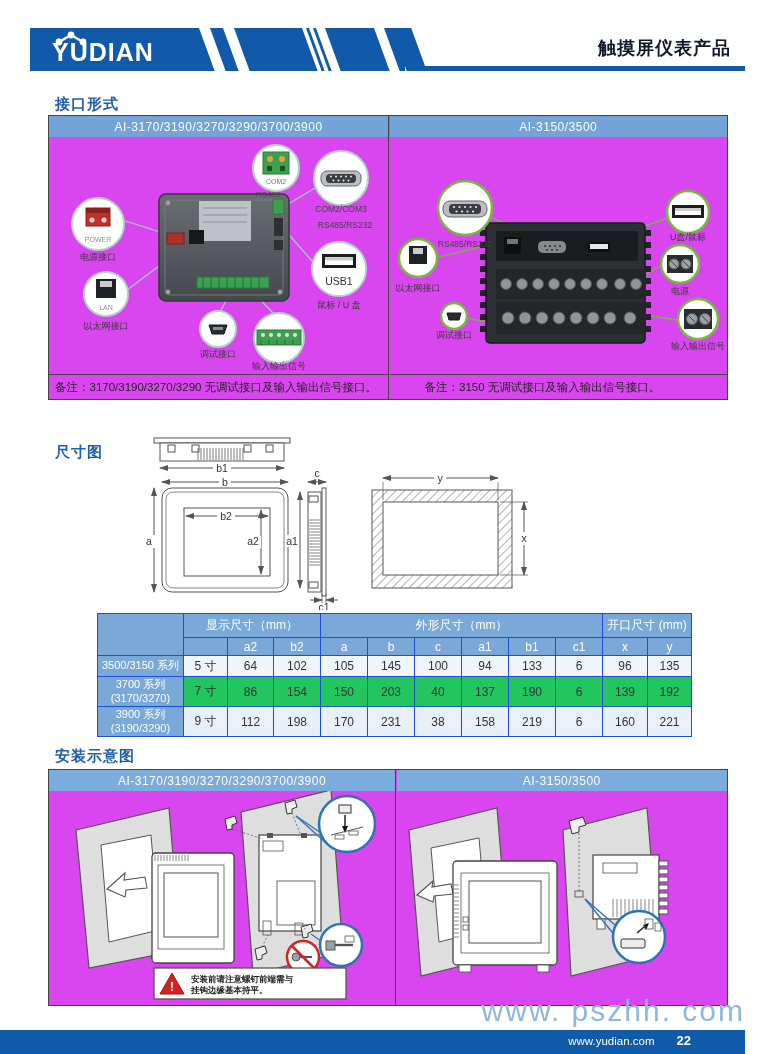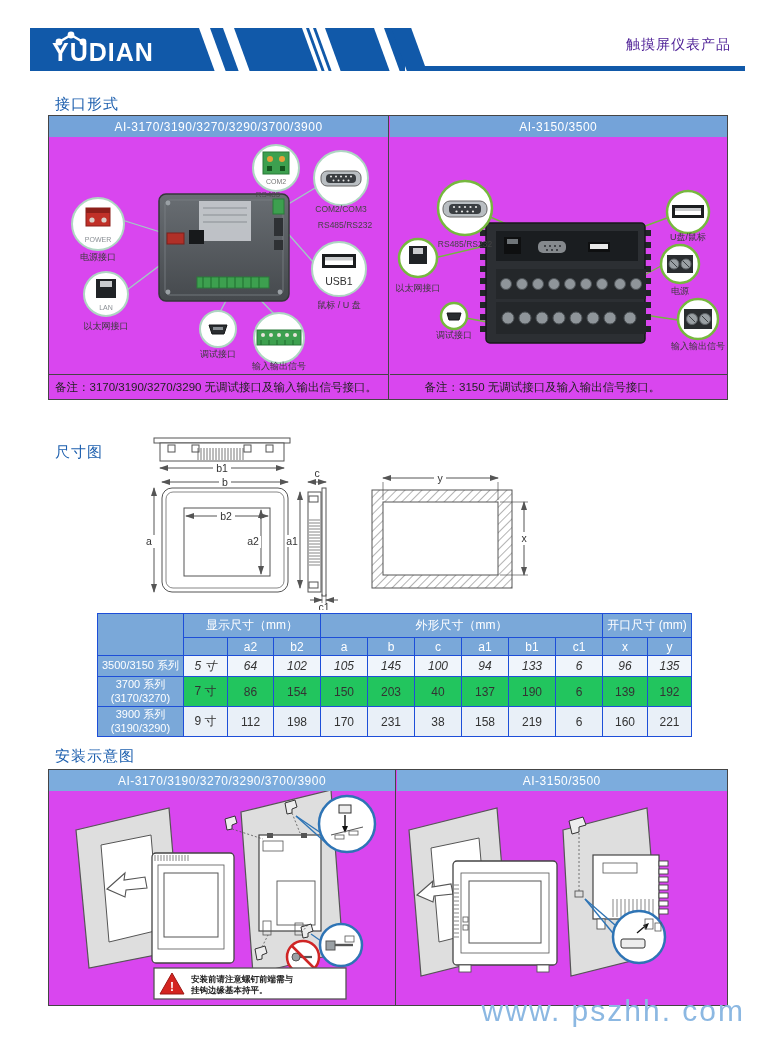--- a/index.html
+++ b/index.html
@@ -6,38 +6,38 @@
   .page{position:relative;width:745px;height:1054px;background:#fff;
         font-family:"Liberation Sans",sans-serif;overflow:hidden;color:#333;}
   .abs{position:absolute;}
   
   .band{left:30px;top:28px;width:375px;height:43px;background:#1159a9;overflow:visible;}
   .band .stripe{position:absolute;top:-4px;height:52px;background:#fff;transform:skewX(20deg);}
   .band .cap{position:absolute;left:369px;top:0;width:20px;height:43px;background:#1159a9;transform:skewX(20deg);}
   .logo{position:absolute;left:22px;top:10px;color:#fff;font-size:25px;font-weight:800;letter-spacing:1px;}
   .logo-mark{position:absolute;left:24px;top:3px;}
   .underline{left:418px;top:66px;width:350px;height:5px;background:#1159a9;}
-  .head-title{right:14px;top:36px;font-size:14px;font-weight:400;color:#4c1d95;letter-spacing:1px;}
+  .head-title{right:14px;top:36px;font-size:18px;font-weight:700;color:#0f172a;letter-spacing:1px;}
   
-  .sec-title{color:#1d5fae;font-weight:normal;font-size:15px;letter-spacing:1px;}
+  .sec-title{color:#1d5fae;font-weight:bold;font-size:15px;letter-spacing:1px;}
   
   .panel-box{border:1.5px solid #454545;background:#d946ef;}
   .panel-head{position:absolute;top:0;height:21px;background:#74a3d9;color:#fff;
               font-size:12px;display:flex;align-items:center;justify-content:center;letter-spacing:.5px;}
   .panel-head.lite{background:#7cacdd;}
   .v-div{position:absolute;top:0;bottom:0;width:0;border-left:1.5px solid #454545;}
   .note-row{position:absolute;bottom:0;height:25px;border-top:1.2px solid #454545;
             font-size:11.5px;color:#222;display:flex;align-items:center;padding-left:6px;box-sizing:border-box;}
   
   table.size{border-collapse:collapse;table-layout:fixed;width:594px;}
   table.size th,table.size td{border:1px solid #1d4ed8;text-align:center;vertical-align:middle;padding:0;}
   table.size th{background:#7aa8d9;color:#fff;font-weight:normal;font-size:12px;}
   table.size .series{font-size:11px;white-space:pre-line;line-height:1.25;}
   table.size td{font-size:12px;color:#333;}
-  tr.r0 td{background:#f0f5fb;font-style:italic;} tr.r1 td{background:#22c55e;} tr.r2 td{background:#e9f0f8;}
+  tr.r0 td{background:#f0f5fb;} tr.r1 td{background:#22c55e;} tr.r2 td{background:#e9f0f8;}
   .gh{font-size:12px;}
   
   .watermark{right:0;top:994px;font-size:30px;color:#8cb8e2;letter-spacing:2px;z-index:5;white-space:nowrap;}
   .footbar{left:0;top:1030px;width:777px;height:24px;background:#1159a9;z-index:1;}
   .footbar .in{position:absolute;right:86px;top:3px;color:#fff;font-size:11.5px;display:flex;gap:22px;align-items:baseline;}
   .footbar .pg{font-size:13px;font-weight:bold;}
   svg text{font-family:"Liberation Sans",sans-serif;}
 </style>
 </head>
 <body>
@@ -696,14 +696,20 @@
         <rect x="224" y="148" width="24" height="9" rx="2" fill="#ededed" stroke="#333"></rect>
         <line x1="240" y1="142" x2="247" y2="136" stroke="#111" stroke-width="1.3"></line>
         <path d="M246,134 L252,132 L249,139 Z" fill="#111"></path>
         <rect x="248" y="128" width="8" height="10" fill="none" stroke="#555" stroke-width="0.8"></rect>
         <rect x="258" y="132" width="6" height="8" fill="none" stroke="#555" stroke-width="0.8"></rect>
       </g>
     </svg>
   </div>
 
   <div class="abs watermark">www. pszhh. com</div>
+  <div class="abs footbar">
+    <div class="in">
+      <span>www.yudian.com</span>
+      <span class="pg">22</span>
+    </div>
+  </div>
 
 </div>
 
 </body></html>

